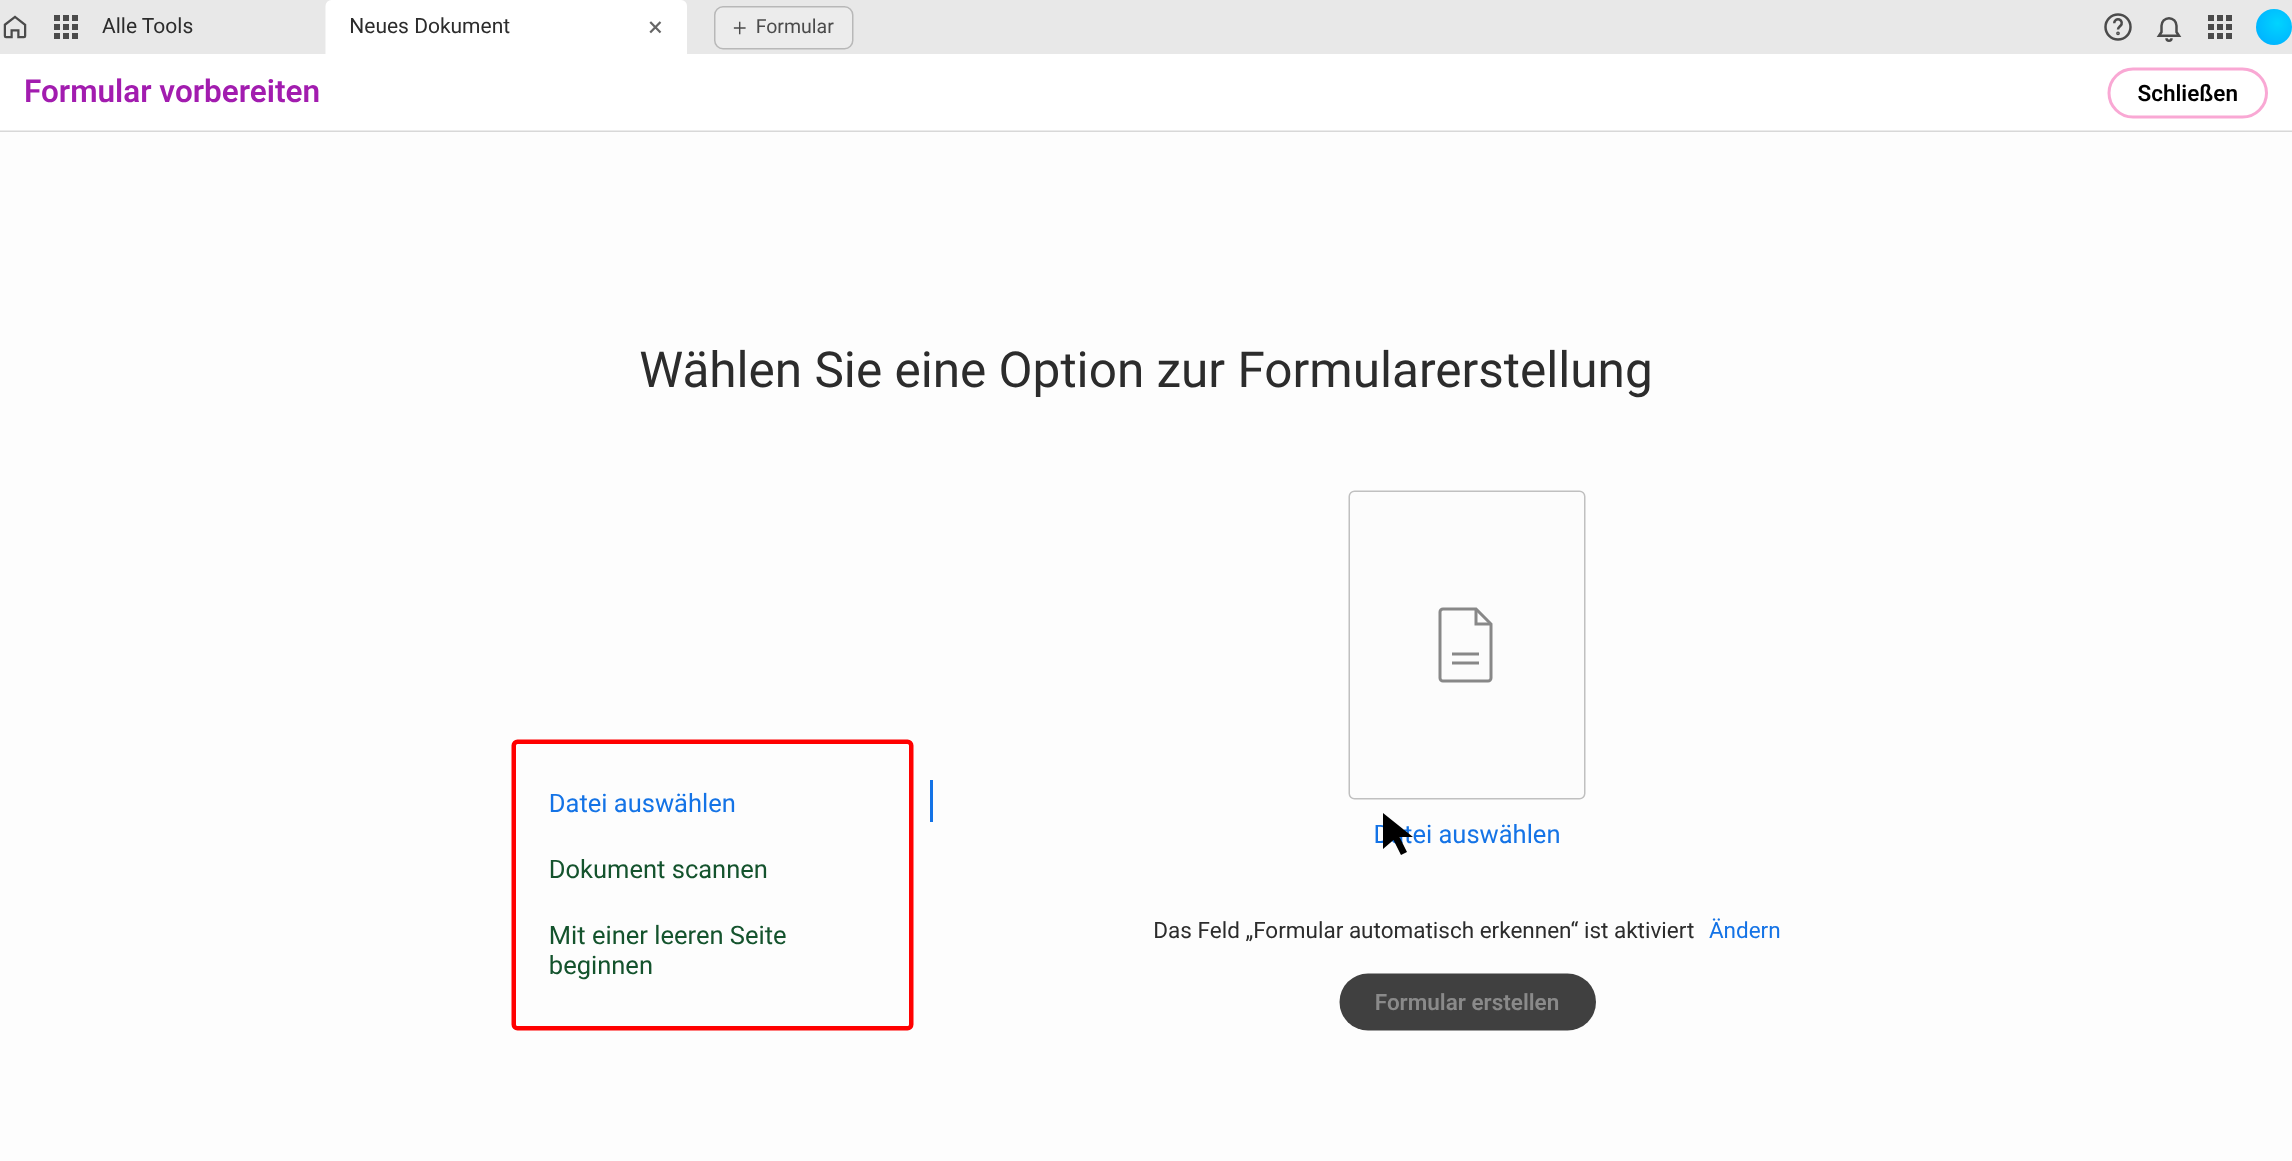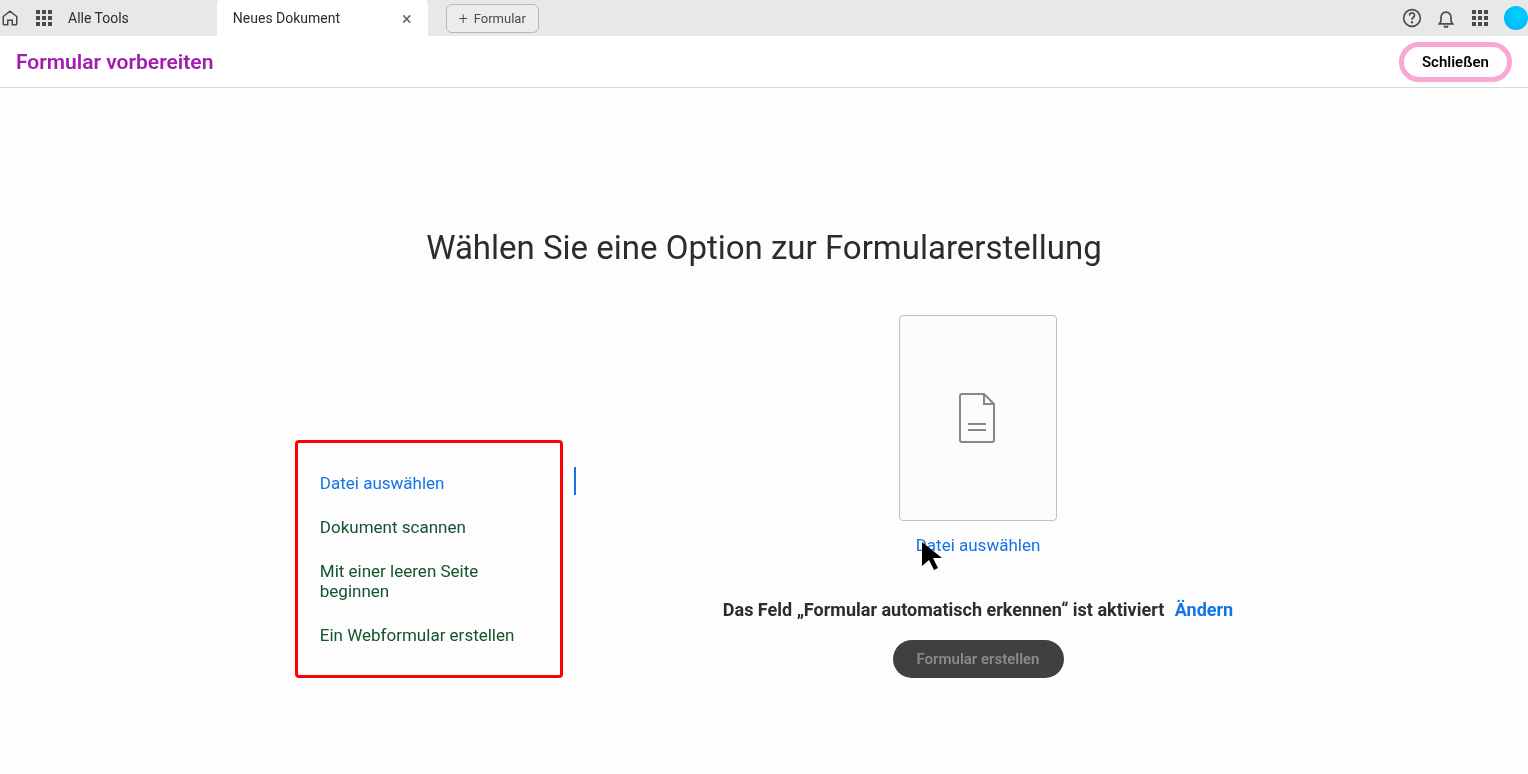--- a/index.html
+++ b/index.html
@@ -40,21 +40,21 @@
       font-size: 14px;
       color: #2c2c2c;
       cursor: pointer;
     }
     .tab {
       background: #ffffff;
       height: 36px;
       display: flex;
       align-items: center;
       padding: 0 16px;
-      gap: 62px;
+      gap: 92px;
       margin-left: 80px;
       border-radius: 4px 4px 0 0;
     }
     .tab-title {
       font-size: 14px;
       color: #2c2c2c;
     }
     .tab-close {
       cursor: pointer;
       color: #666;
@@ -97,41 +97,41 @@
       justify-content: space-between;
       padding: 0 16px;
       border-bottom: 1px solid #d8d8d8;
     }
     .page-title {
       font-size: 21px;
       font-weight: 600;
       color: #a21caf;
     }
     .close-button {
-      border: 5px solid #f9a8d4;
+      border: 2px solid #f9a8d4;
       border-radius: 20px;
       padding: 6px 18px;
       font-size: 15px;
       font-weight: 600;
       background: #fff;
       cursor: pointer;
     }
     .content {
       display: flex;
       flex-direction: column;
       align-items: center;
       padding-top: 140px;
       background: #fdfdfd;
       height: calc(100% - 88px);
     }
     .main-heading {
       font-size: 33px;
       color: #2c2c2c;
       font-weight: 400;
-      margin-bottom: 48px;
+      margin-bottom: 60px;
     }
     .options-area {
       display: flex;
       align-items: flex-end;
       gap: 0;
     }
     .options-box {
       border: 3px solid #ff0000;
       border-radius: 4px;
       width: 268px;
@@ -190,23 +190,22 @@
       border: 2px solid #555;
       border-radius: 2px;
       cursor: pointer;
     }
     .checkbox-label {
       font-size: 15px;
       color: #2c2c2c;
     }
     .auto-detect-row {
       margin-top: 44px;
-      font-size: 18px;
-      color: #2c2c2c;
-      font-weight: bold;
+      font-size: 15px;
+      color: #2c2c2c;
     }
     .auto-detect-link {
       color: #1473e6;
       cursor: pointer;
       margin-left: 6px;
     }
     .create-form-btn {
       margin-top: 20px;
       background: #404040;
       color: #8a8a8a;
@@ -294,21 +293,20 @@
 </div>
 
 <div class="content">
   <h1 class="main-heading">Wählen Sie eine Option zur Formularerstellung</h1>
 
   <div class="options-area">
     <div class="options-box">
       <div class="option-item active">Datei auswählen</div>
       <div class="option-item">Dokument scannen</div>
       <div class="option-item">Mit einer leeren Seite beginnen</div>
-      <div class="option-item">Ein Webformular erstellen</div>
       <div class="indicator"></div>
     </div>
 
     <div class="preview-area">
       <div class="file-preview">
         <svg width="44" height="52" viewBox="0 0 44 52">
           <path d="M6 2h22l10 10v36a2 2 0 01-2 2H6a2 2 0 01-2-2V4a2 2 0 012-2z" fill="none" stroke="#888" stroke-width="2"></path>
           <path d="M28 2v10h10" fill="none" stroke="#888" stroke-width="2"></path>
           <line x1="12" y1="32" x2="30" y2="32" stroke="#888" stroke-width="2"></line>
           <line x1="12" y1="38" x2="30" y2="38" stroke="#888" stroke-width="2"></line>

